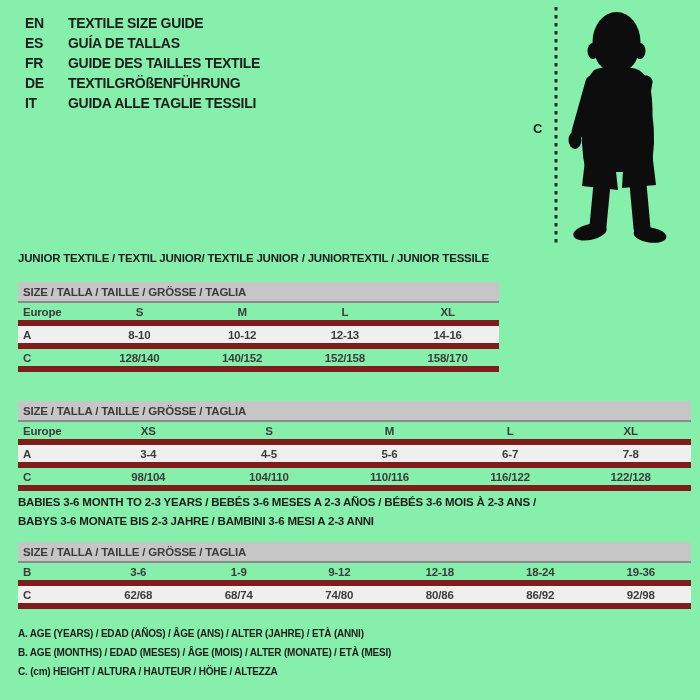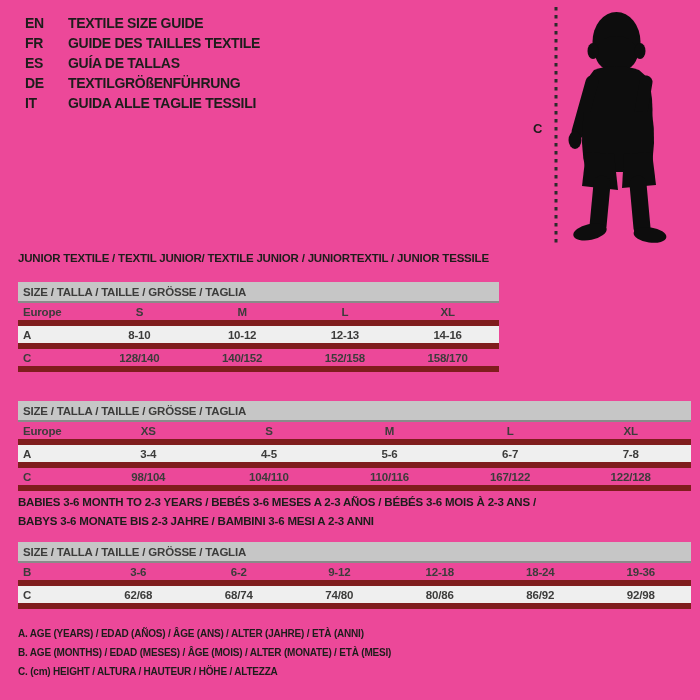--- a/index.html
+++ b/index.html
@@ -1,17 +1,17 @@
 <!DOCTYPE html>
 <html><head>
 <meta charset="utf-8">
 <style>
   html,body{margin:0;padding:0;background:#ffffff;}
   .canvas{
-    position:relative;width:700px;height:700px;background:#ec4899;overflow:hidden;
+    position:relative;width:700px;height:700px;background:#86efac;overflow:hidden;
     font-family:"Liberation Sans","DejaVu Sans",sans-serif;color:#1d1d1b;
   }
   
   .lang-list{position:absolute;left:25px;top:13px;}
   .lang-row{display:flex;line-height:20px;font-weight:bold;font-size:14px;letter-spacing:-0.3px;}
   .lang-code{width:43px;}
   
   .figure-svg{position:absolute;left:548px;top:4px;}
   .measure-label{position:absolute;left:533px;top:121px;font-weight:bold;font-size:13px;}
   
@@ -40,26 +40,26 @@
 <body>
 
 <div class="canvas">
 
   <div class="lang-list">
     <div class="lang-row">
       <span class="lang-code">EN</span>
       <span class="lang-title">TEXTILE SIZE GUIDE</span>
     </div>
     <div class="lang-row">
+      <span class="lang-code">ES</span>
+      <span class="lang-title">GUÍA DE TALLAS</span>
+    </div>
+    <div class="lang-row">
       <span class="lang-code">FR</span>
       <span class="lang-title">GUIDE DES TAILLES TEXTILE</span>
-    </div>
-    <div class="lang-row">
-      <span class="lang-code">ES</span>
-      <span class="lang-title">GUÍA DE TALLAS</span>
     </div>
     <div class="lang-row">
       <span class="lang-code">DE</span>
       <span class="lang-title">TEXTILGRÖßENFÜHRUNG</span>
     </div>
     <div class="lang-row">
       <span class="lang-code">IT</span>
       <span class="lang-title">GUIDA ALLE TAGLIE TESSILI</span>
     </div>
   </div>
@@ -157,21 +157,21 @@
         <td>4-5</td>
         <td>5-6</td>
         <td>6-7</td>
         <td>7-8</td>
       </tr>
       <tr>
         <td class="row-label">C</td>
         <td>98/104</td>
         <td>104/110</td>
         <td>110/116</td>
-        <td>167/122</td>
+        <td>116/122</td>
         <td>122/128</td>
       </tr>
     </tbody>
   </table>
 
   <div class="section-title two-line" style="top:493px;">
     <div>BABIES 3-6 MONTH TO 2-3 YEARS / BEBÉS 3-6 MESES A 2-3 AÑOS / BÉBÉS 3-6 MOIS À 2-3 ANS /</div>
     <div>BABYS 3-6 MONATE BIS 2-3 JAHRE / BAMBINI 3-6 MESI A 2-3 ANNI</div>
   </div>
 
@@ -187,21 +187,21 @@
       </colgroup>
     <thead>
       <tr>
         <th colspan="7">SIZE / TALLA / TAILLE / GRÖSSE / TAGLIA</th>
       </tr>
     </thead>
     <tbody>
       <tr>
         <td class="row-label">B</td>
         <td>3-6</td>
-        <td>6-2</td>
+        <td>1-9</td>
         <td>9-12</td>
         <td>12-18</td>
         <td>18-24</td>
         <td>19-36</td>
       </tr>
       <tr>
         <td class="row-label">C</td>
         <td>62/68</td>
         <td>68/74</td>
         <td>74/80</td>

